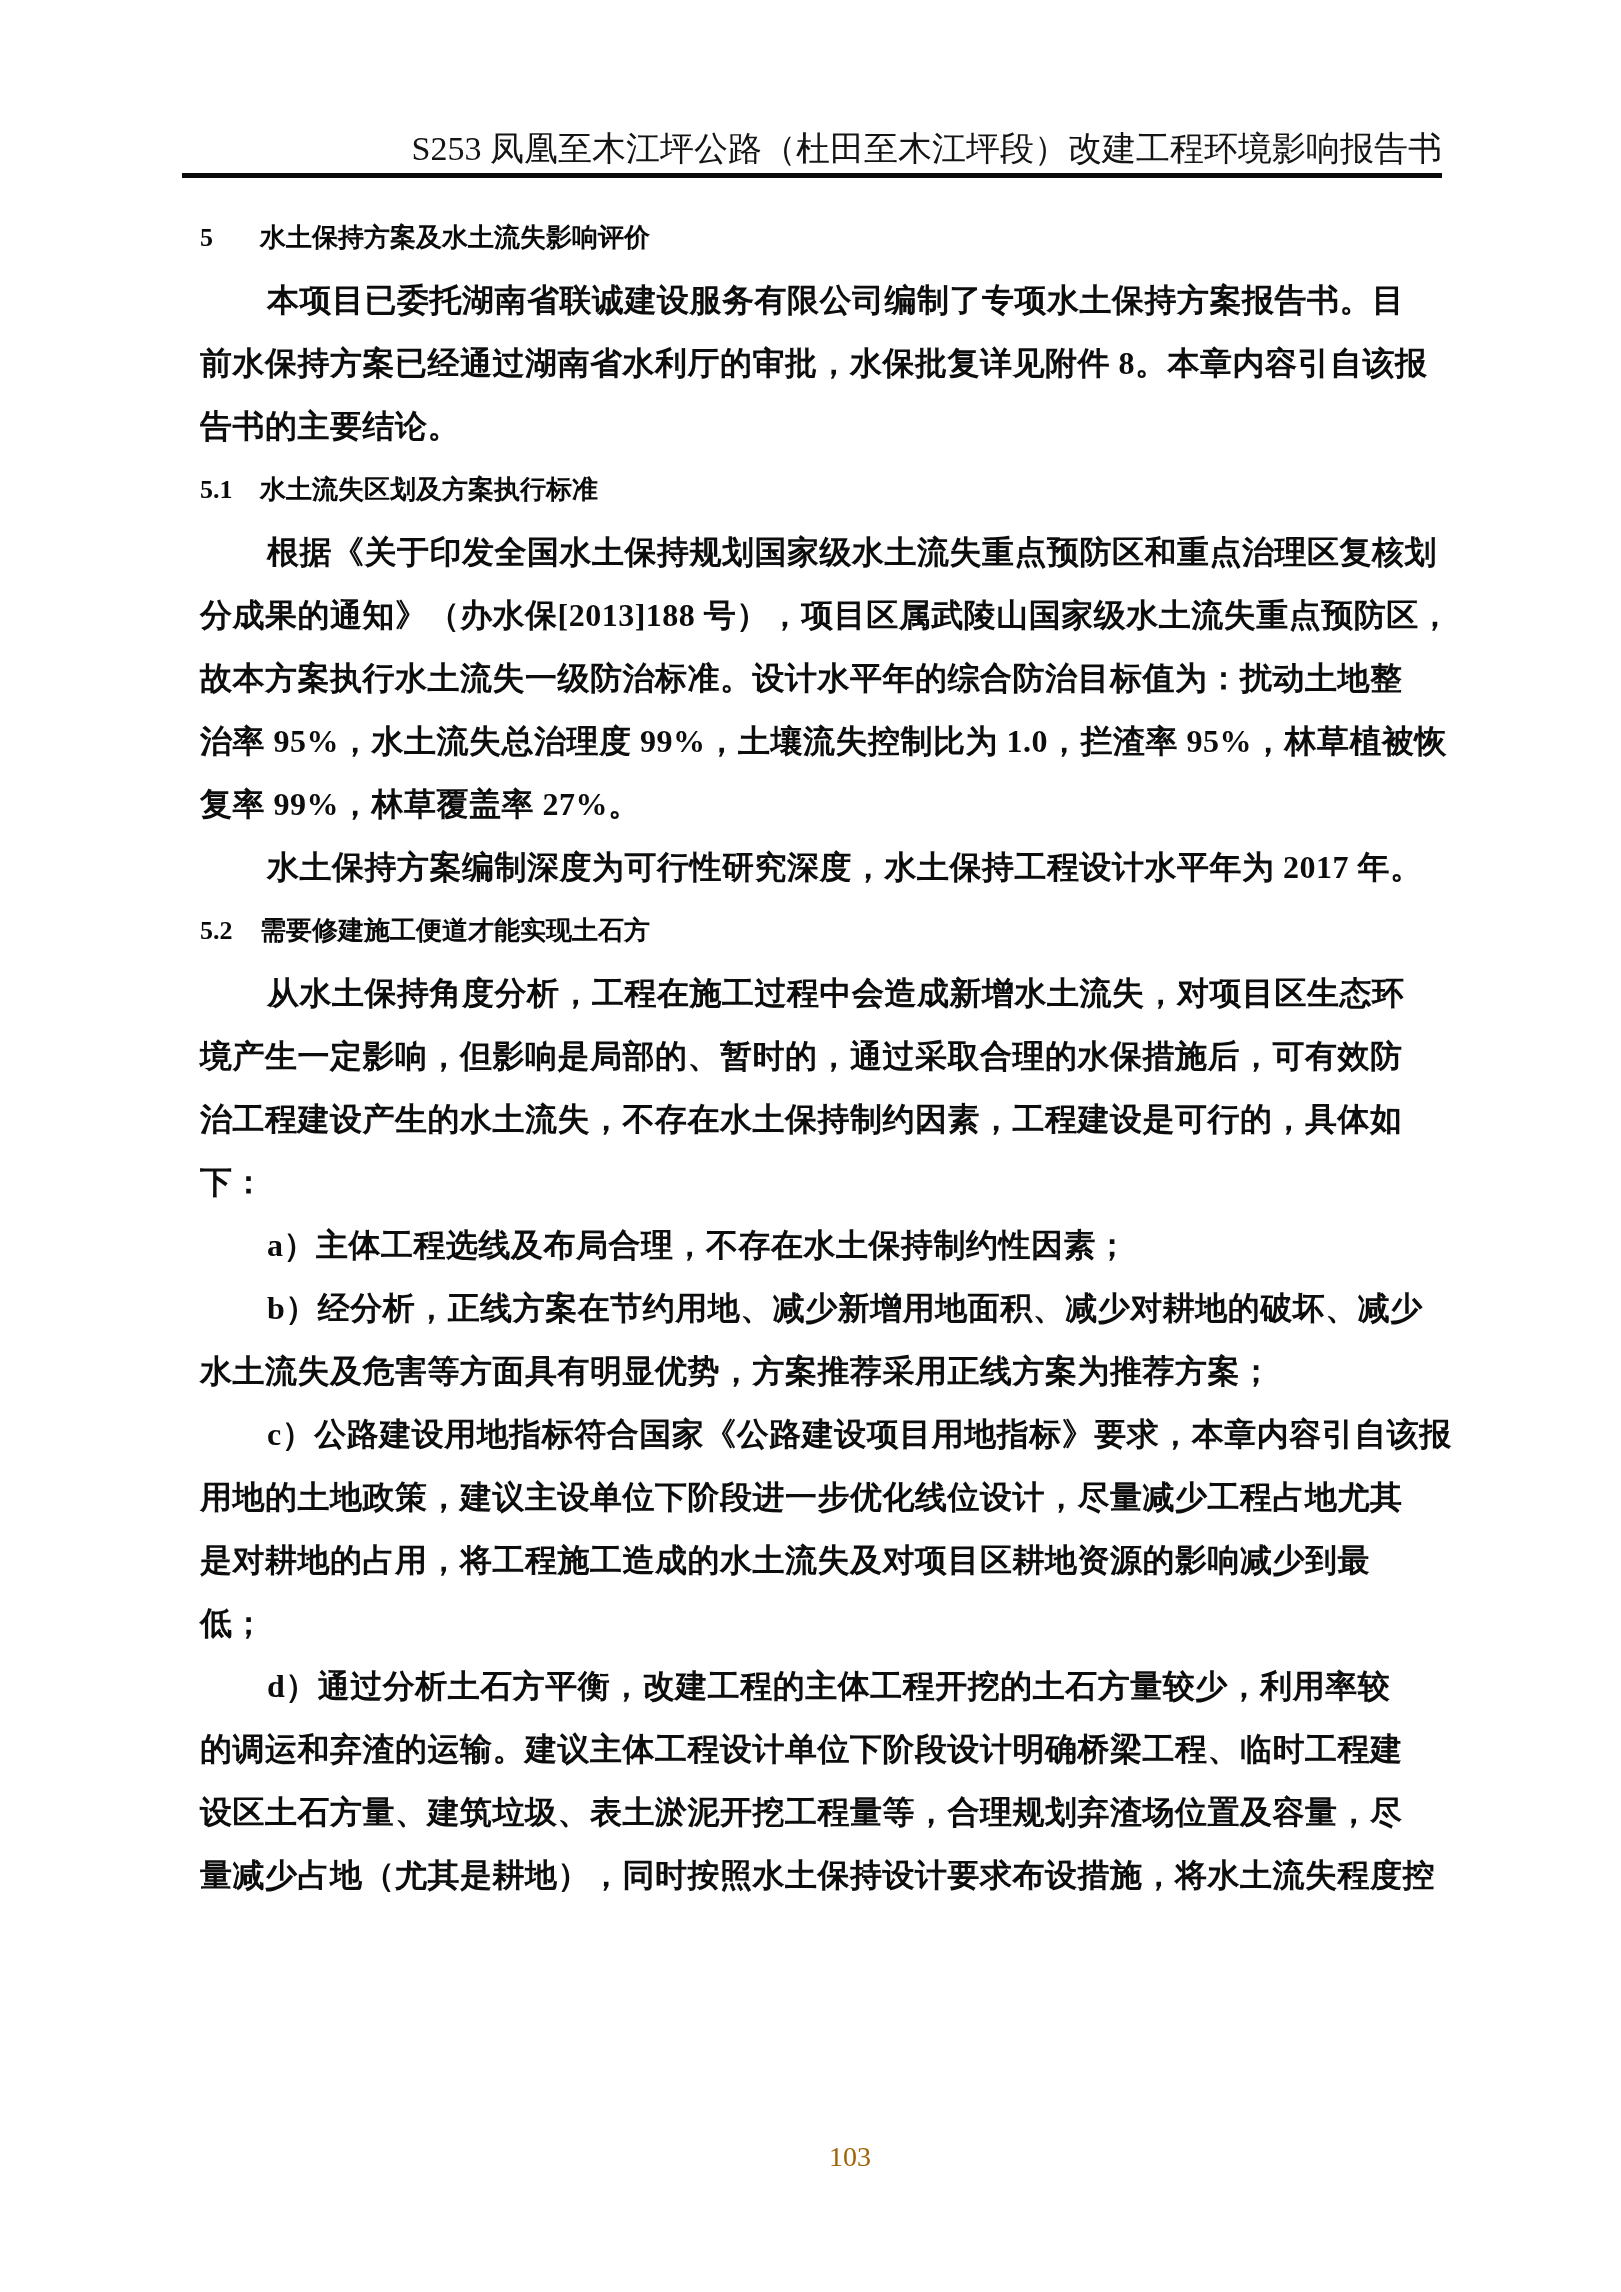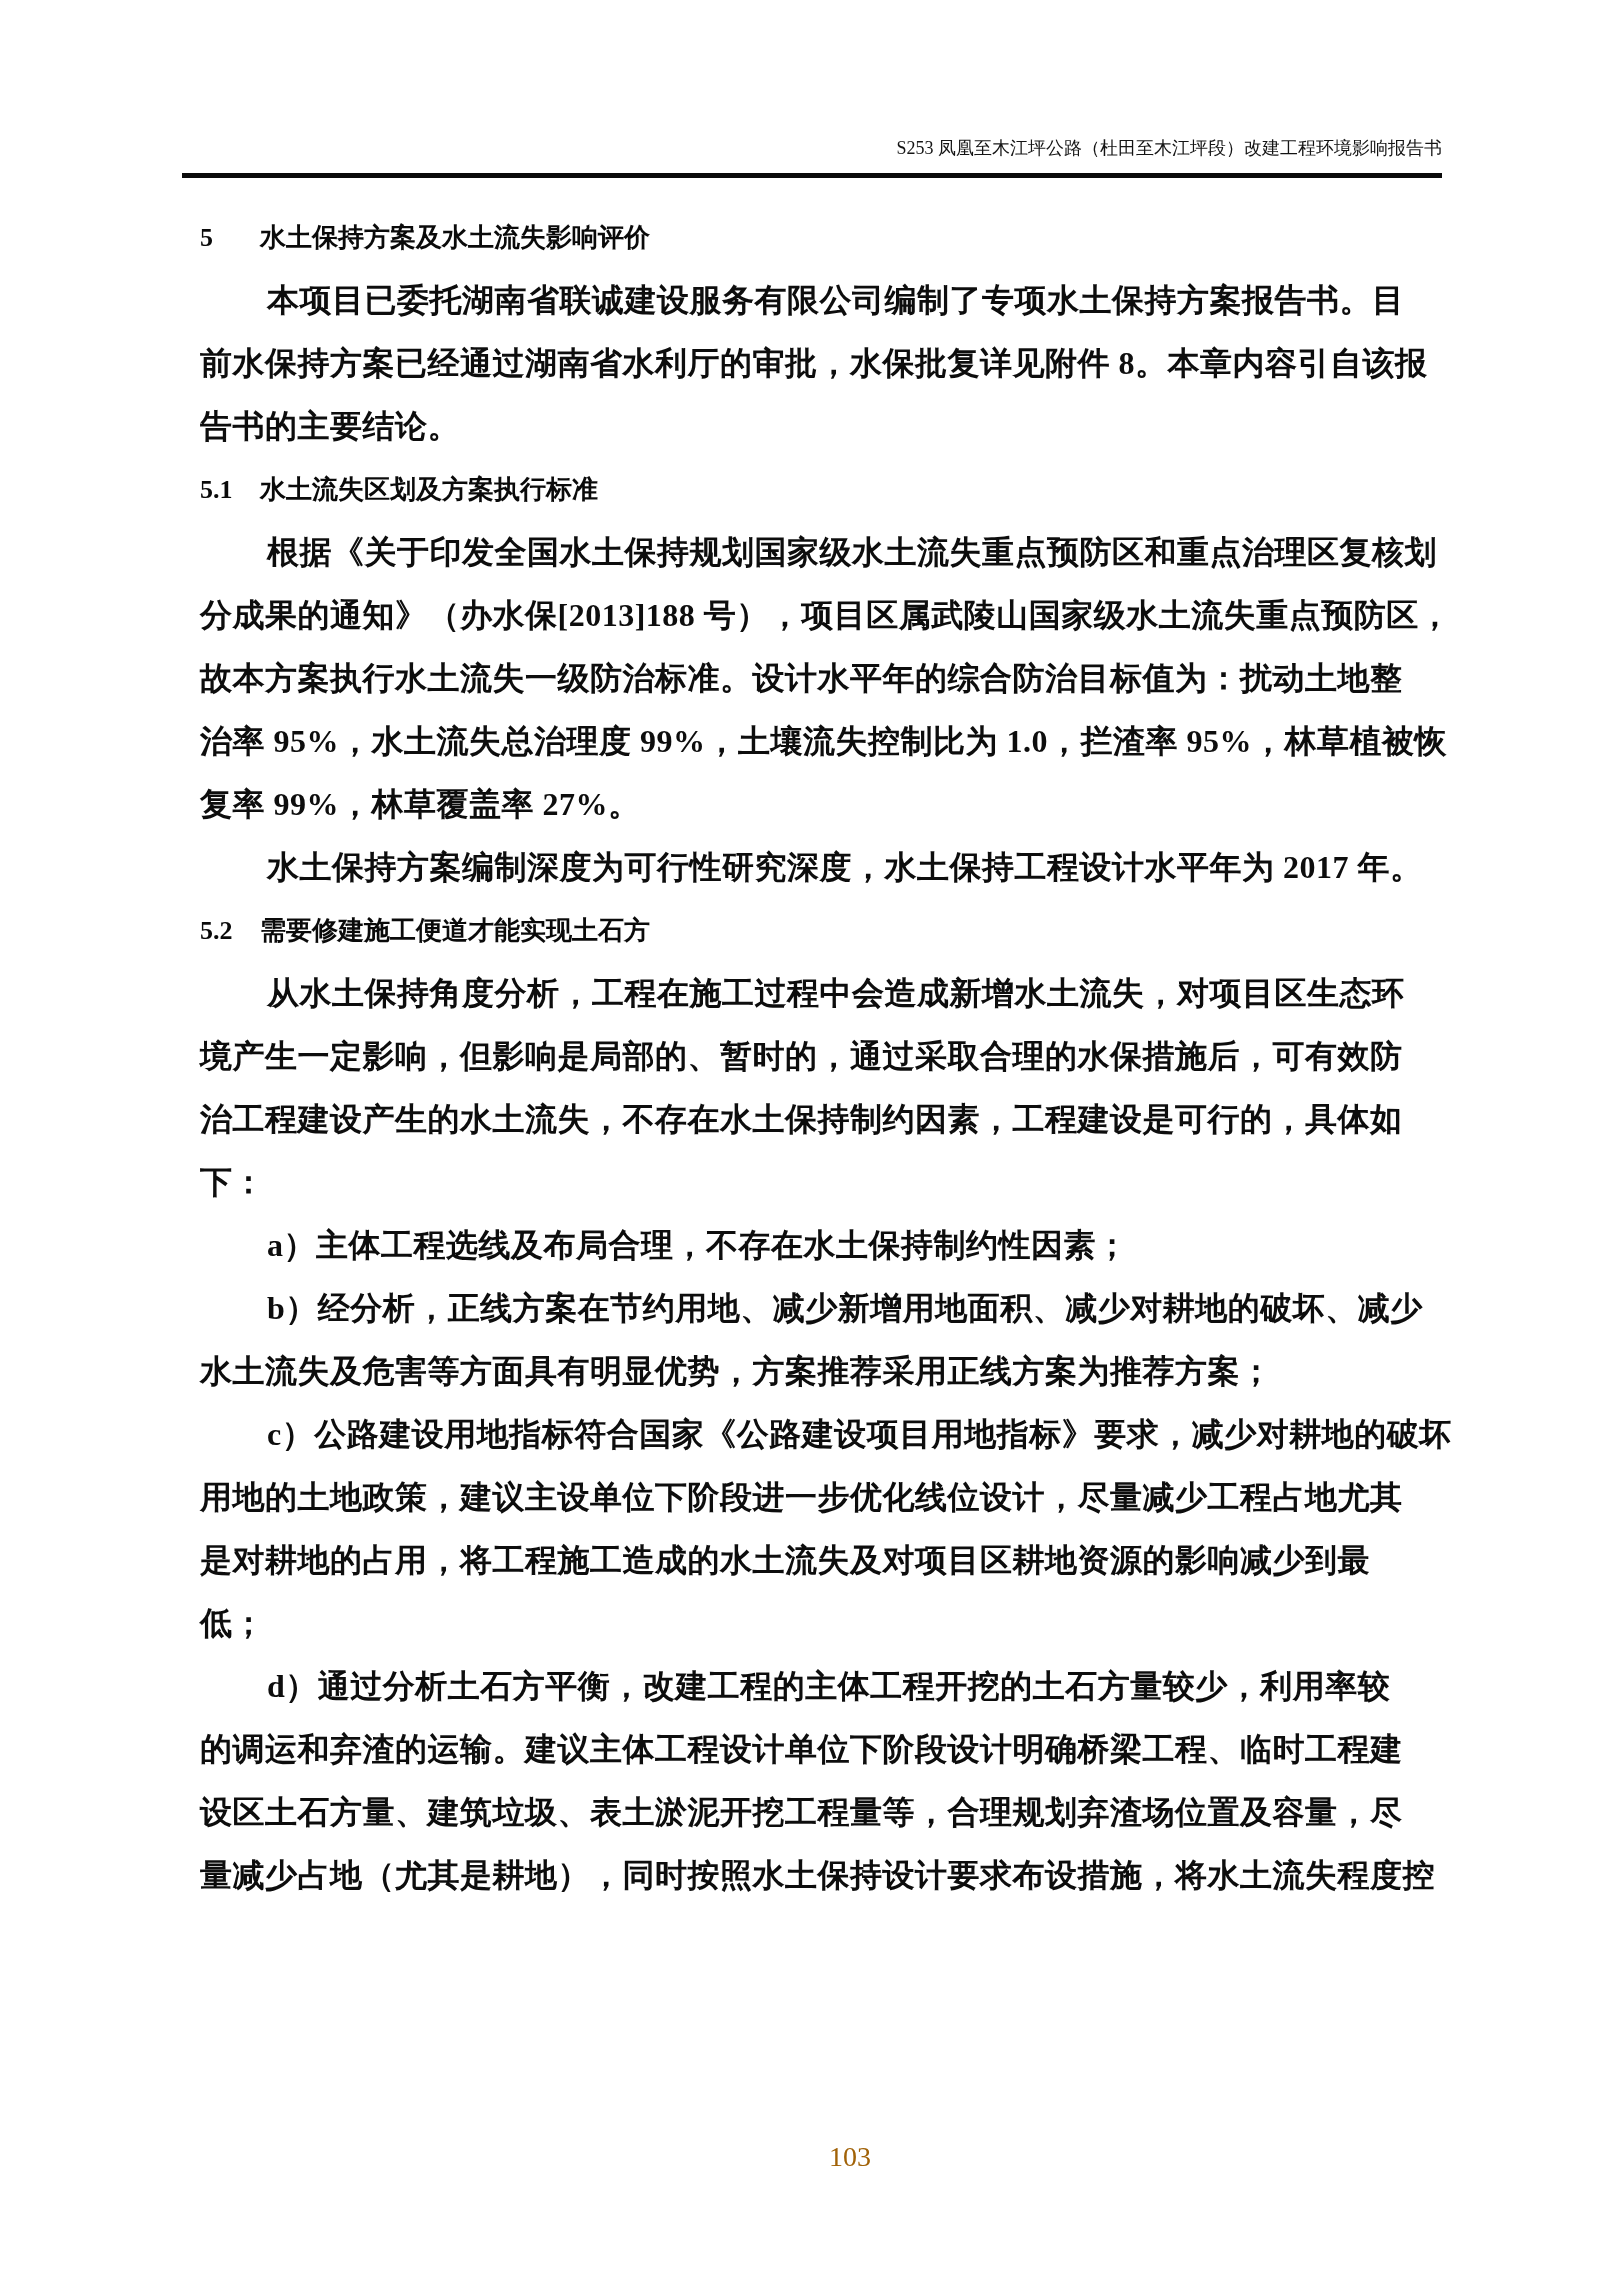--- a/index.html
+++ b/index.html
@@ -12,21 +12,21 @@
     position: relative;
     width: 1621px; height: 2293px;
     background: #ffffff;
     color: #0d0d0d;
     overflow: hidden;
   }
   .running-header {
     position: absolute;
     left: 182px; top: 131px; width: 1260px;
     text-align: right;
-    font-size: 18px;
+    font-size: 34px;
     line-height: 35px;
     white-space: nowrap;
     color: #141414;
   }
   .header-rule {
     position: absolute;
     left: 182px; top: 173px;
     width: 1260px; height: 4.9px;
     background: #0a0a0a;
   }
@@ -85,21 +85,21 @@
       <div class="bodyline">复率 99%，林草覆盖率 27%。</div>
       <div class="bodyline indent">水土保持方案编制深度为可行性研究深度，水土保持工程设计水平年为 2017 年。</div>
       <div class="heading h2"><span class="hnum">5.2</span><span>需要修建施工便道才能实现土石方</span></div>
       <div class="bodyline indent">从水土保持角度分析，工程在施工过程中会造成新增水土流失，对项目区生态环</div>
       <div class="bodyline">境产生一定影响，但影响是局部的、暂时的，通过采取合理的水保措施后，可有效防</div>
       <div class="bodyline">治工程建设产生的水土流失，不存在水土保持制约因素，工程建设是可行的，具体如</div>
       <div class="bodyline">下：</div>
       <div class="bodyline indent">a）主体工程选线及布局合理，不存在水土保持制约性因素；</div>
       <div class="bodyline indent">b）经分析，正线方案在节约用地、减少新增用地面积、减少对耕地的破坏、减少</div>
       <div class="bodyline">水土流失及危害等方面具有明显优势，方案推荐采用正线方案为推荐方案；</div>
-      <div class="bodyline indent">c）公路建设用地指标符合国家《公路建设项目用地指标》要求，减少对耕地的破坏</div>
+      <div class="bodyline indent">c）公路建设用地指标符合国家《公路建设项目用地指标》要求，本章内容引自该报</div>
       <div class="bodyline">用地的土地政策，建议主设单位下阶段进一步优化线位设计，尽量减少工程占地尤其</div>
       <div class="bodyline">是对耕地的占用，将工程施工造成的水土流失及对项目区耕地资源的影响减少到最</div>
       <div class="bodyline">低；</div>
       <div class="bodyline indent">d）通过分析土石方平衡，改建工程的主体工程开挖的土石方量较少，利用率较</div>
       <div class="bodyline">的调运和弃渣的运输。建议主体工程设计单位下阶段设计明确桥梁工程、临时工程建</div>
       <div class="bodyline">设区土石方量、建筑垃圾、表土淤泥开挖工程量等，合理规划弃渣场位置及容量，尽</div>
       <div class="bodyline">量减少占地（尤其是耕地），同时按照水土保持设计要求布设措施，将水土流失程度控</div>
     </div>
   <div class="page-number">103</div>
 </div>

